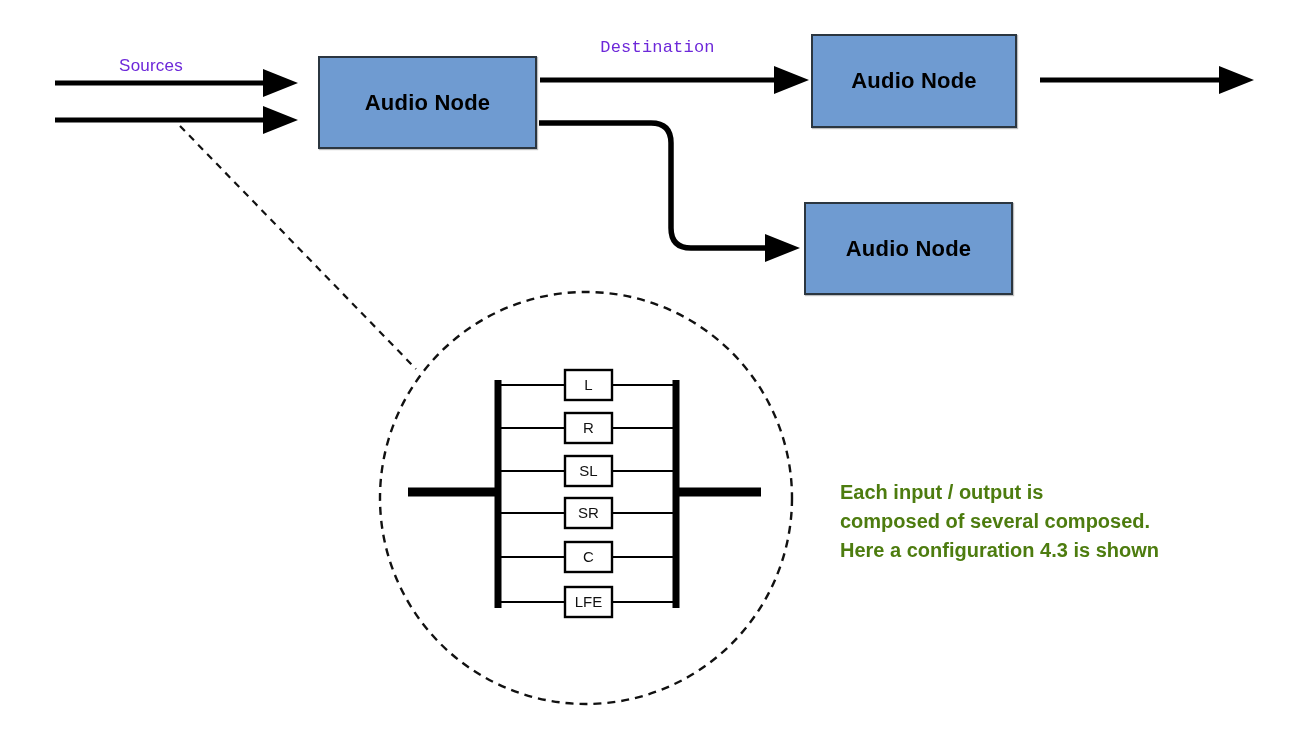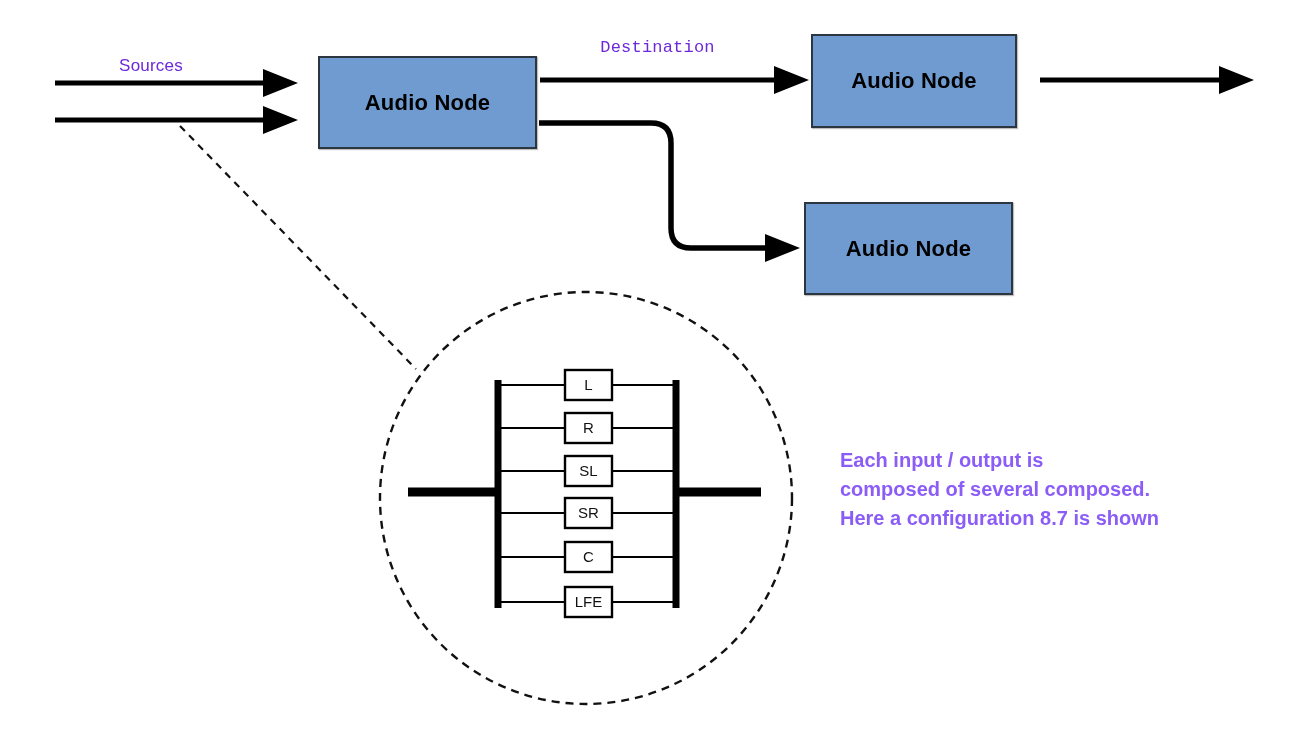--- a/index.html
+++ b/index.html
@@ -40,23 +40,24 @@
   .audio-node span {
     font-size: 22px;
     font-weight: bold;
     color: #000000;
     letter-spacing: 0.2px;
   }
   .note {
     position: absolute;
     font-size: 20px;
     font-weight: 600;
-    color: #8b5cf6;
+    color: #4d7c0f;
     line-height: 29px;
     white-space: nowrap;
+    margin-top: 32px;
   }
   .ch-label {
     font-size: 15px;
     fill: #111111;
     font-family: "Liberation Sans", sans-serif;
   }
 </style>
 </head>
 <body>
 
@@ -148,16 +149,16 @@
     <span>Audio Node</span>
   </div>
 
   <div class="audio-node" style="left:804px; top:202px; width:209px; height:93px;">
     <span>Audio Node</span>
   </div>
 
   <div class="note" style="left:840px; top:446px;">
     <div>Each input / output is</div>
     <div>composed of several composed.</div>
-    <div>Here a configuration 8.7 is shown</div>
+    <div>Here a configuration 4.3 is shown</div>
   </div>
 
 </div>
 
 </body></html>

